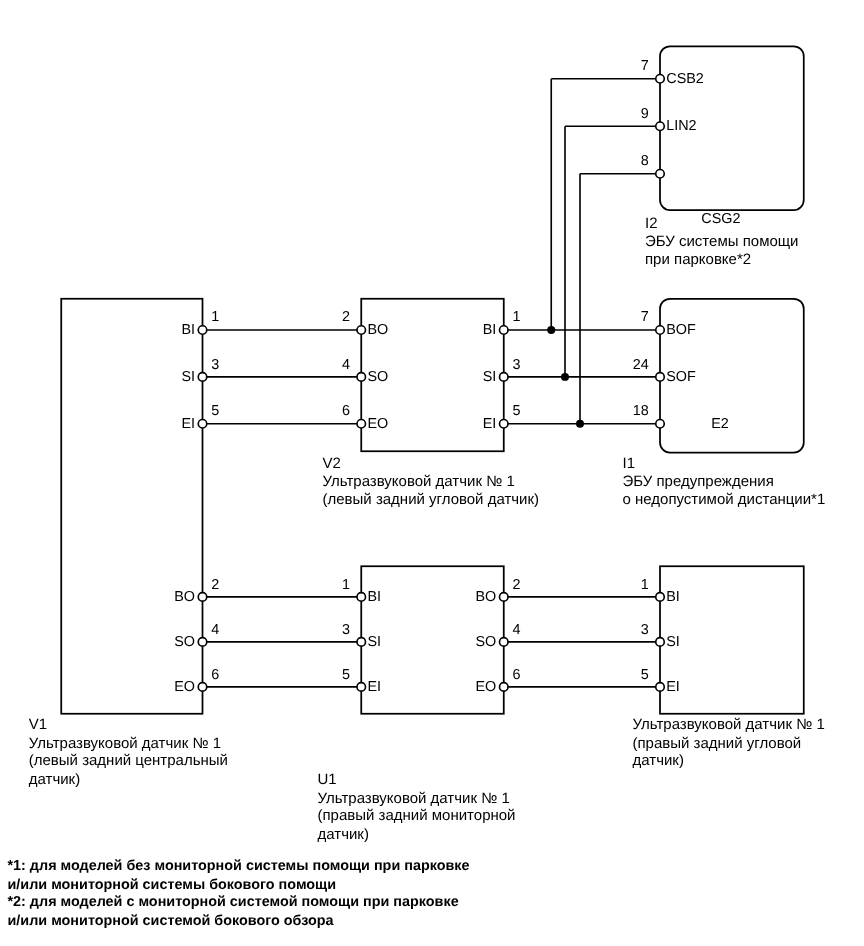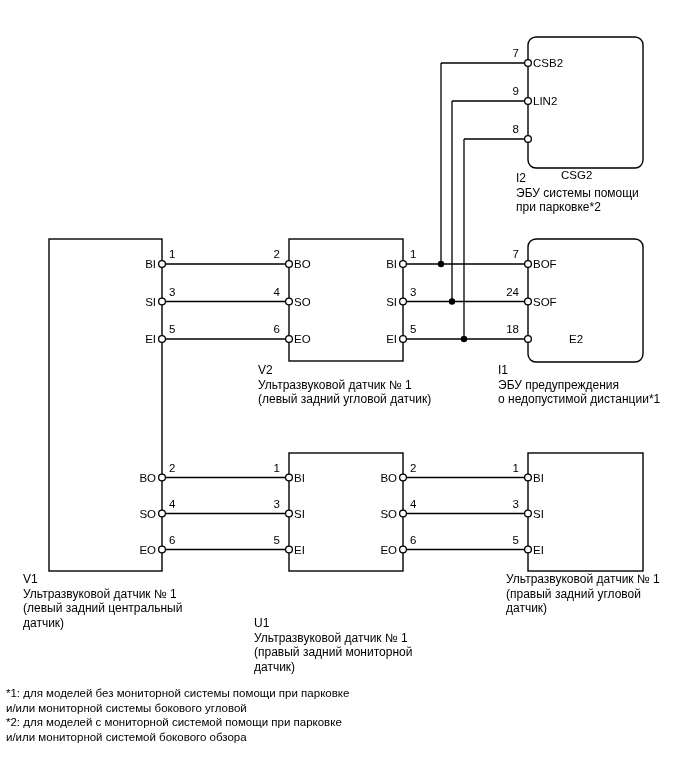--- a/index.html
+++ b/index.html
@@ -223,20 +223,20 @@
     <div class="cap-line">ЭБУ предупреждения</div>
     <div class="cap-line">о недопустимой дистанции*1</div>
   </div>
 
   <div class="cap" style="left:516px; top:171px;">
     <div class="cap-line">I2</div>
     <div class="cap-line">ЭБУ системы помощи</div>
     <div class="cap-line">при парковке*2</div>
   </div>
 
-  <div id="footnotes" style="left:6px; top:686px;">
+  <div id="footnotes" style="left:6px; top:686px;font-weight:bold;">
     <div>*1: для моделей без мониторной системы помощи при парковке</div>
-    <div>и/или мониторной системы бокового угловой</div>
+    <div>и/или мониторной системы бокового помощи</div>
     <div>*2: для моделей с мониторной системой помощи при парковке</div>
     <div>и/или мониторной системой бокового обзора</div>
   </div>
 
 </div>
 
 </body></html>

